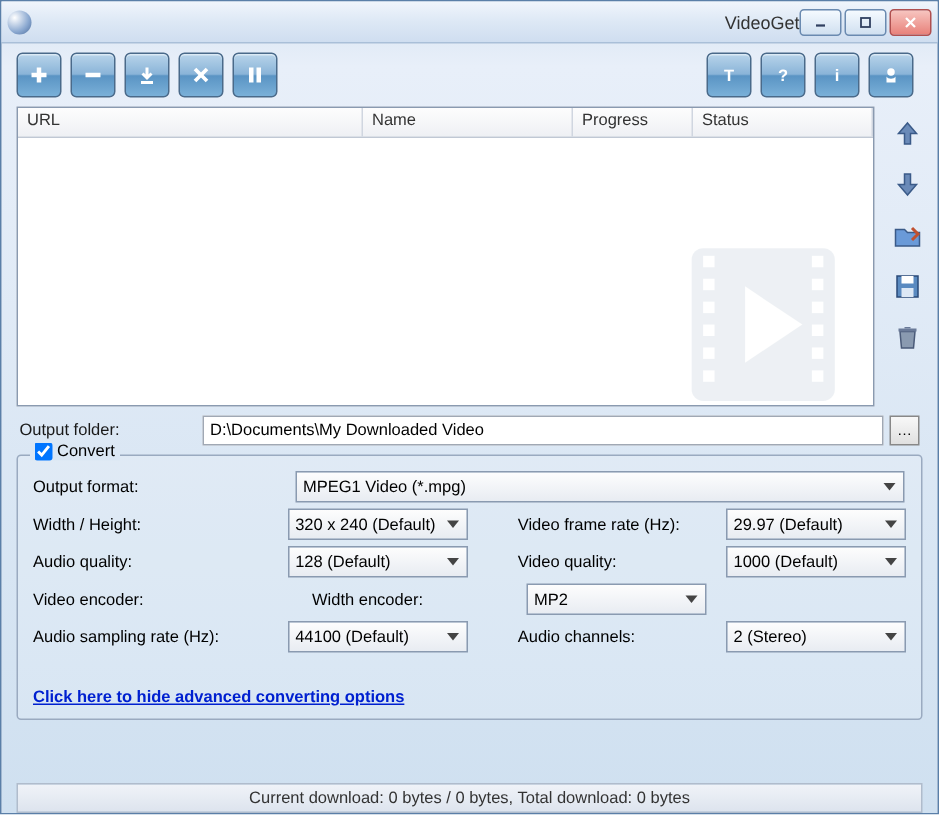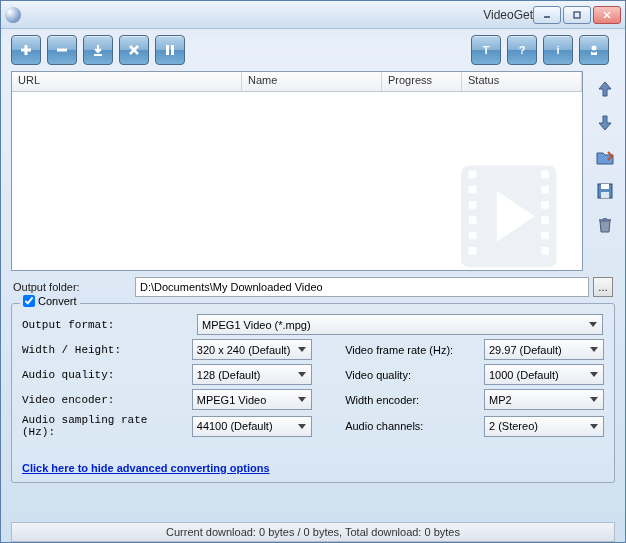--- a/index.html
+++ b/index.html
@@ -30,21 +30,21 @@
 .row label { color: #1a1a1a; }
 .output-input { flex: 1; height: 20px; border: 1px solid #a0a8b4; background: #fff; padding: 1px 4px; margin: 0 4px; }
 .browse { width: 20px; height: 20px; border: 1px solid #888; background: linear-gradient(to bottom, #f8f8f8, #e0e0e0); display: flex; align-items: center; justify-content: center; cursor: pointer; font-size: 10px; }
 
 .convert-group { margin: 0 10px 4px 10px; border: 1px solid #9aaac0; border-radius: 3px; padding: 6px 10px 8px 10px; position: relative; background: rgba(255,255,255,0.15); }
 .convert-legend { position: absolute; top: -9px; left: 8px; background: #dbe7f4; padding: 0 3px; display: flex; align-items: center; gap: 3px; }
 .convert-legend input { width: 12px; height: 12px; }
 
 .form-row { display: flex; align-items: center; margin: 4px 0; gap: 8px; }
 .form-row .lbl { display: inline-block; }
-.lbl1 { width: 152px; font-family: Liberation Mono, monospace; }
+.lbl1 { width: 152px; }
 .lbl2 { width: 120px; }
 .sel { height: 21px; border: 1px solid #8a9ab0; background: linear-gradient(to bottom, #fdfdfd, #e8ecf2); padding: 1px 18px 1px 4px; position: relative; appearance: none; -webkit-appearance: none; }
 .sel-wrap { position: relative; display: inline-block; margin-left: 15px; }
 .sel-wrap::after { content: ''; position: absolute; right: 6px; top: 8px; border-left: 4px solid transparent; border-right: 4px solid transparent; border-top: 5px solid #444; pointer-events: none; }
 .selw1 { width: 406px; }
 .selw2 { width: 120px; }
 .selw3 { width: 120px; }
 
 .advlink { color: #0020d0; text-decoration: underline; font-weight: bold; cursor: pointer; margin-top: 20px; display: inline-block; }
 
@@ -218,21 +218,20 @@
     <div class="form-row">
       <span class="lbl lbl1">Audio quality:</span>
       <span class="sel-wrap"><select class="sel selw2"><option>128 (Default)</option></select></span>
       <span style="width:18px"></span>
       <span class="lbl lbl2">Video quality:</span>
       <span class="sel-wrap"><select class="sel selw3"><option>1000 (Default)</option></select></span>
     </div>
 
     <div class="form-row">
       <span class="lbl lbl1">Video encoder:</span>
-      <span class="sel-wrap"><select class="sel selw2"><option>MPEG1 Video</option></select></span>
       <span style="width:18px"></span>
       <span class="lbl lbl2">Width encoder:</span>
       <span class="sel-wrap"><select class="sel selw3"><option>MP2</option></select></span>
     </div>
 
     <div class="form-row">
       <span class="lbl lbl1">Audio sampling rate (Hz):</span>
       <span class="sel-wrap"><select class="sel selw2"><option>44100 (Default)</option></select></span>
       <span style="width:18px"></span>
       <span class="lbl lbl2">Audio channels:</span>

